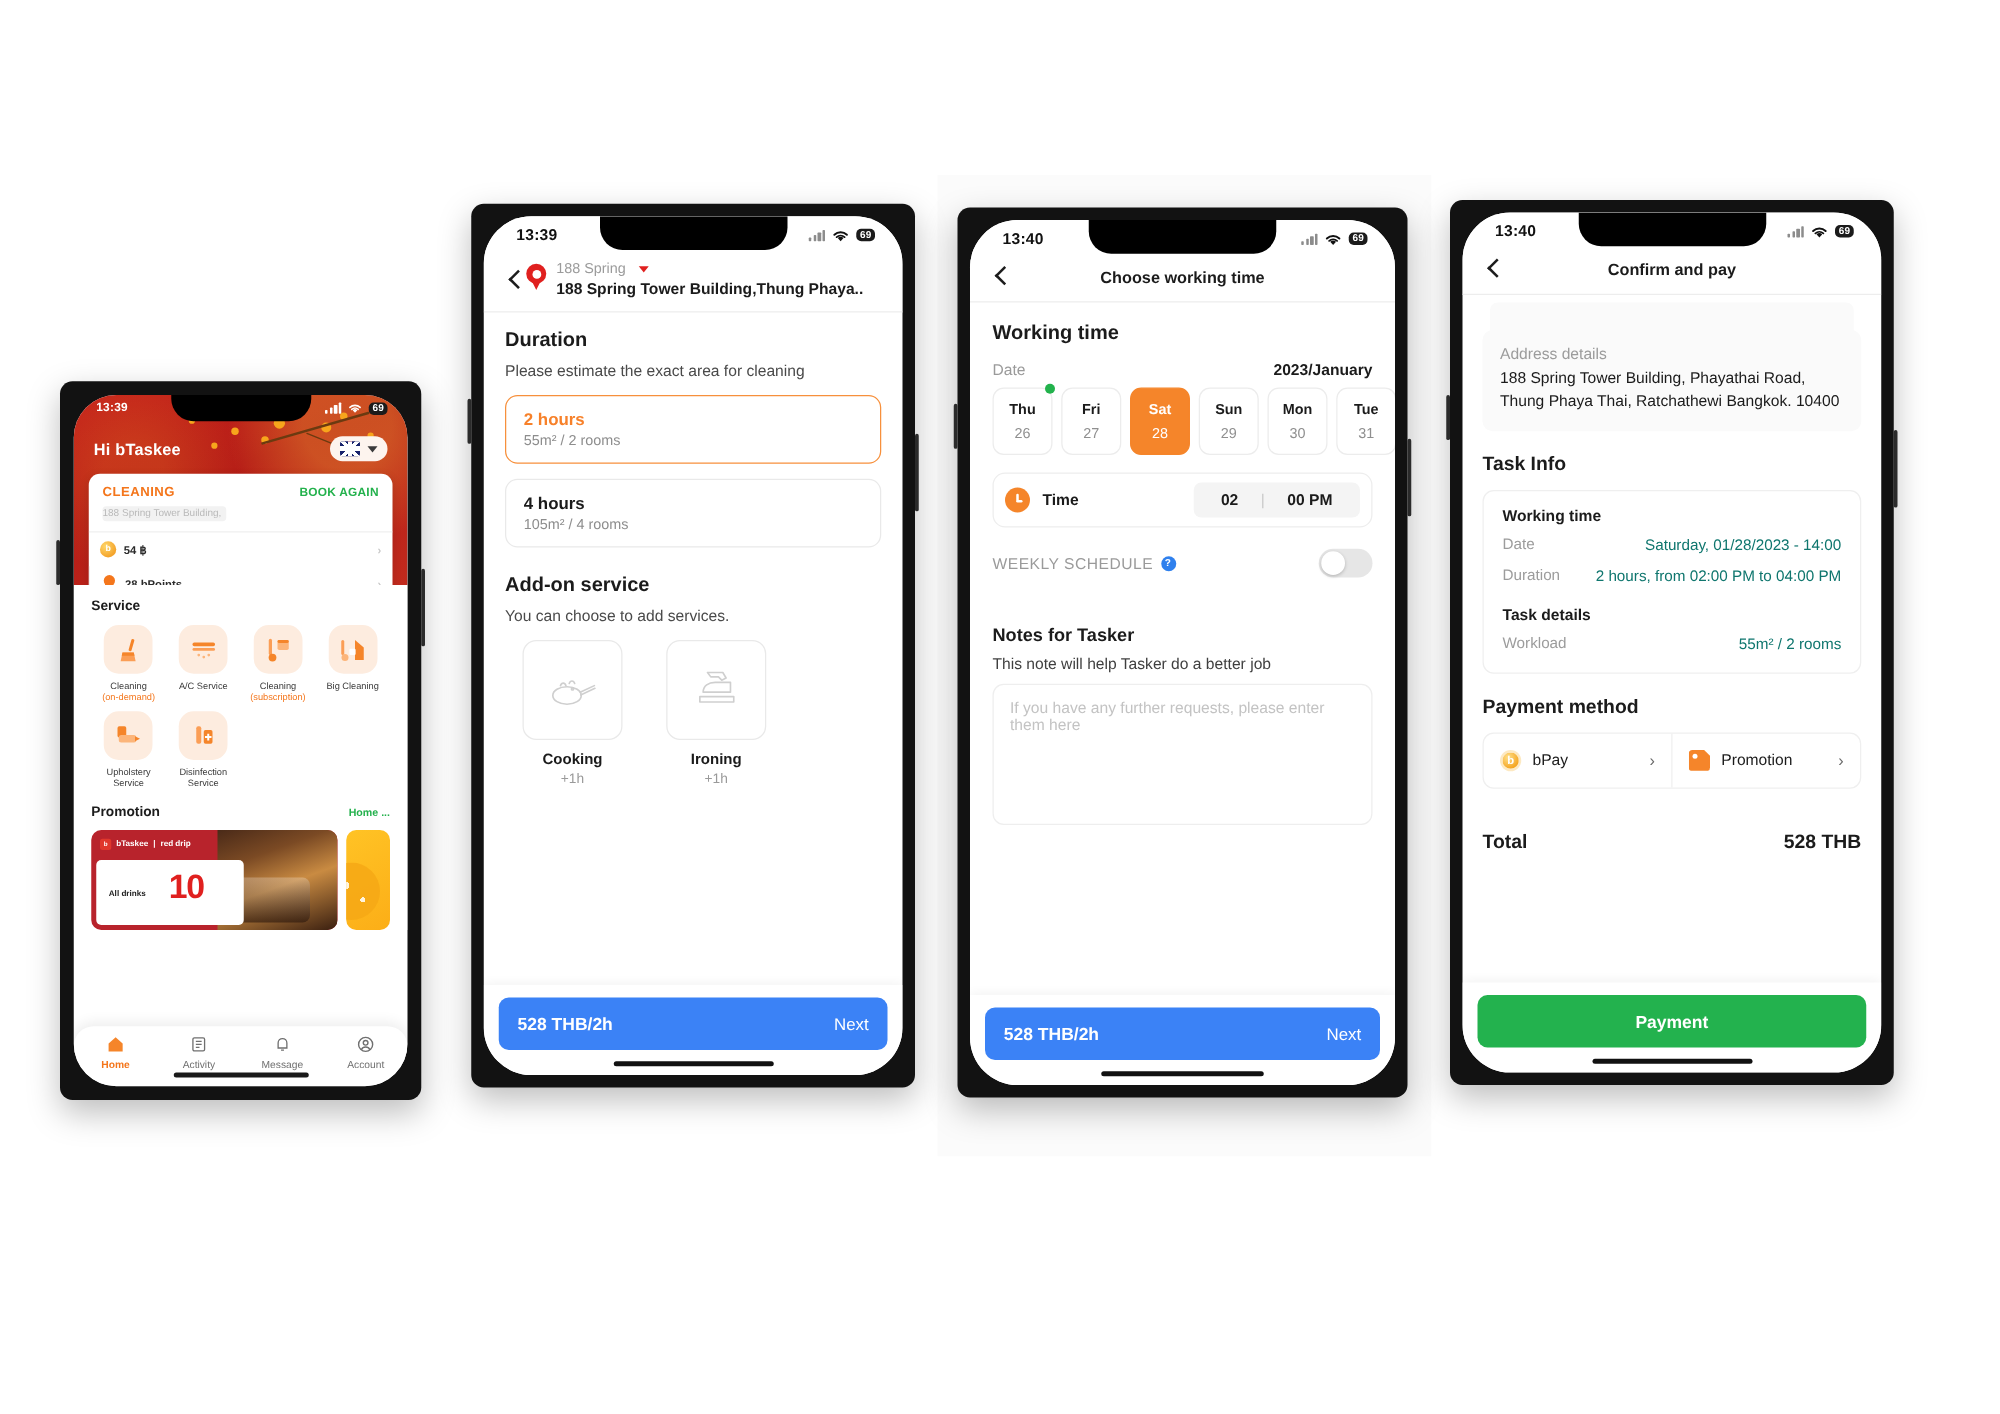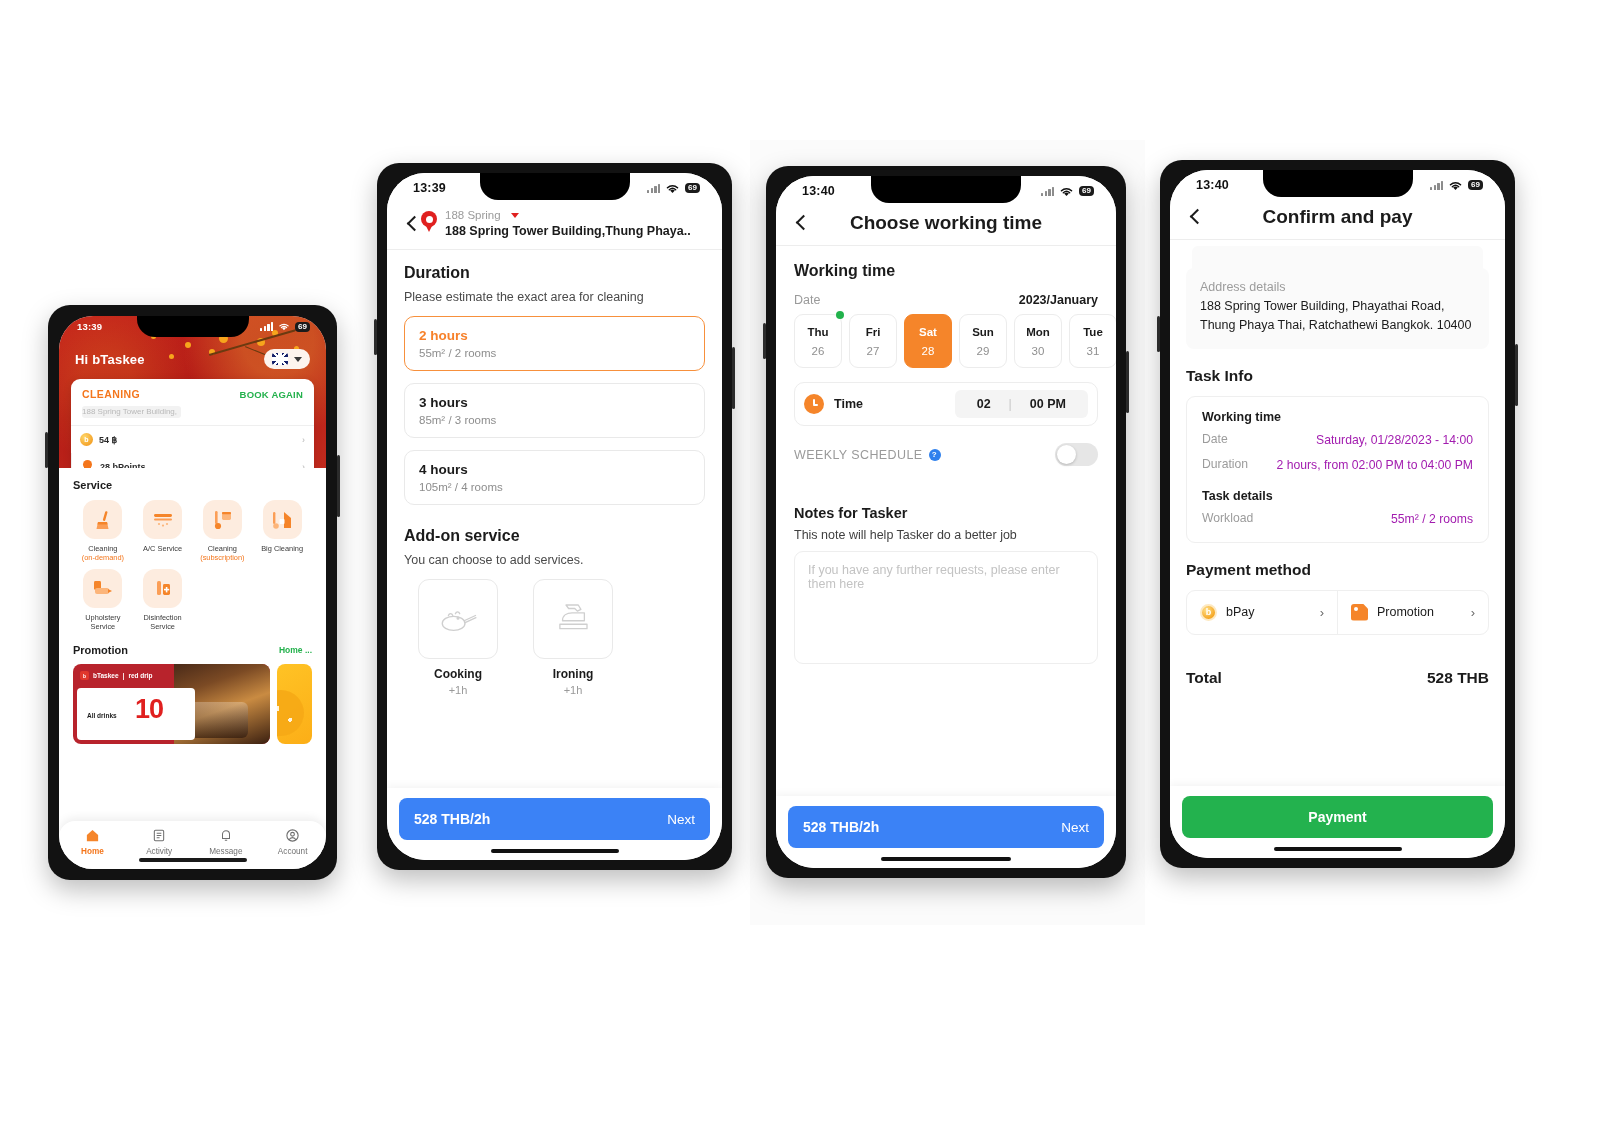--- a/index.html
+++ b/index.html
@@ -14,21 +14,21 @@
   
   .band {
     position: absolute; left: 750px; top: 140px;
     width: 395px; height: 785px;
     background: #fbfbfb;
   }
 
   
   .phone {
     position: absolute;
-    border-radius: 22px;
+    border-radius: 10px;
     background: #121212;
     box-shadow: 0 10px 26px rgba(0,0,0,.26);
     padding: 11px;
   }
   .phone::before, .phone::after { 
     content: ""; position: absolute; background: #2b2b2b; border-radius: 3px;
   }
   .phone::before { left: -3px; top: 22%; width: 3px; height: 36px; }
   .phone::after  { right: -3px; top: 26%; width: 3px; height: 62px; }
   .screen {
@@ -176,21 +176,21 @@
     padding: 36px 16px 11px 16px; border-bottom:1px solid #ededed; background:#fff;
   }
   .backchev {
     width:18px;height:18px;flex:0 0 18px;position:relative;cursor:pointer;
   }
   .backchev::before{
     content:""; position:absolute; left:6px; top:3px; width:9px; height:9px;
     border-left:2.2px solid #1c1c1c; border-bottom:2.2px solid #1c1c1c;
     transform:rotate(45deg);
   }
-  .navtitle { flex:1; text-align:center; font-weight:800; font-size:19px; color:#1b1b1b; margin-right:18px; }
+  .navtitle { flex:1; text-align:center; font-weight:800; font-size:13px; color:#1b1b1b; margin-right:18px; }
   .sect-h { font-size:16px; font-weight:800; color:#1b1b1b; }
   .bottombar {
     position:absolute; left:0; right:0; bottom:0; background:#fff; padding: 10px 12px 20px 12px;
     box-shadow:0 -2px 8px rgba(0,0,0,.05);
   }
   .greenbtn {
     background:#3b82f6; border-radius:8px; color:#fff; font-weight:800;
     display:flex; align-items:center; justify-content:space-between;
     padding: 13px 15px; font-size:14px; cursor:pointer;
   }
@@ -272,21 +272,21 @@
   .p4-body { padding: 0 16px; }
   .ghost { height: 30px; background:#fafafa; border-radius:6px; margin: 6px 6px 0 6px; }
   .addrbox { background:#fafafa; border-radius:8px; padding: 12px 14px 14px 14px; margin-top:-8px; }
   .addr-lb { font-size:12.5px; color:#9c9c9c; }
   .addr-v { font-size:12.5px; color:#1b1b1b; line-height:1.5; margin-top:3px; }
   .p4-h { font-size:15.5px; font-weight:800; color:#1b1b1b; margin-top:18px; }
   .infocard { margin-top:11px; border:1px solid #efefef; border-radius:9px; padding:13px 15px; }
   .ic-h { font-size:12.5px; font-weight:800; color:#1b1b1b; }
   .ic-row { display:flex; justify-content:space-between; gap:18px; margin-top:8px; }
   .ic-k { font-size:12.2px; color:#9c9c9c; white-space:nowrap; }
-  .ic-v { font-size:12.2px; color:#a21caf; text-align:left; line-height:1.45; }
+  .ic-v { font-size:12.2px; color:#0f766e; text-align:left; line-height:1.45; }
   .paybox { margin-top:11px; border:1px solid #efefef; border-radius:9px; display:flex; }
   .payhalf { flex:1; display:flex; align-items:center; gap:9px; padding:13px 13px; font-size:12.5px; color:#1b1b1b; }
   .payhalf + .payhalf { border-left:1px solid #efefef; }
   .payhalf .ar { margin-left:auto; color:#6b6b6b; font-size:13px; }
   .coin2 { width:17px;height:17px;border-radius:50%;flex:0 0 17px;
     background:radial-gradient(circle at 35% 30%, #ffe08a, #f5a623 72%);
     border:2px solid #fde9c2; color:#fff; font-size:9px; font-weight:800;
     display:flex;align-items:center;justify-content:center; }
   .tagic { width:17px;height:17px;flex:0 0 17px; position:relative; }
   .tagic::before{content:"";position:absolute;inset:0;background:#f5852a;border-radius:3px;
@@ -554,24 +554,20 @@
 
       <div class="p2-body">
         <div class="sect-h">Duration</div>
         <div class="p2-sub">Please estimate the exact area for cleaning</div>
 
         <div class="durcard sel">
           <div class="dur-t">2 hours</div>
           <div class="dur-s">55m² / 2 rooms</div>
         </div>
         <div class="durcard">
-          <div class="dur-t">3 hours</div>
-          <div class="dur-s">85m² / 3 rooms</div>
-        </div>
-        <div class="durcard">
           <div class="dur-t">4 hours</div>
           <div class="dur-s">105m² / 4 rooms</div>
         </div>
 
         <div class="sect-h" style="margin-top:22px">Add-on service</div>
         <div class="p2-sub">You can choose to add services.</div>
 
         <div class="addon-row">
           <div class="addon">
             <div class="addon-box">

